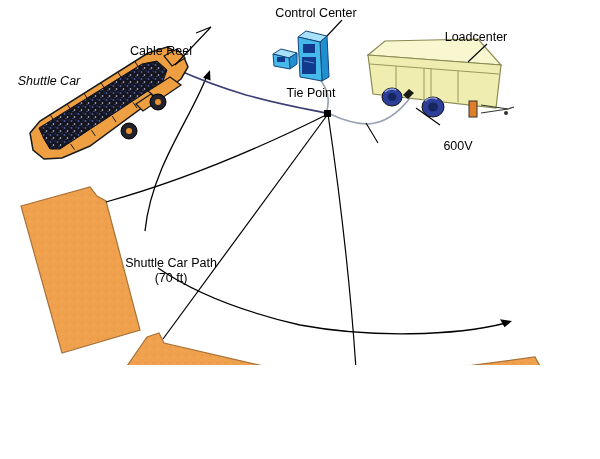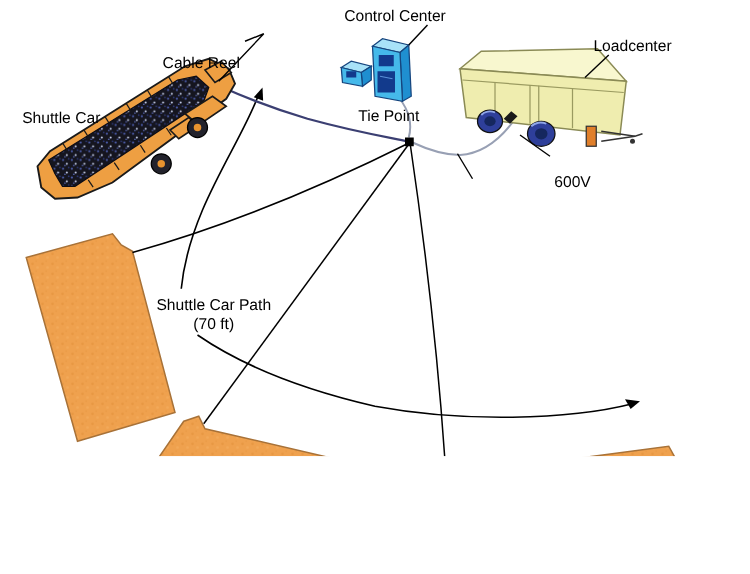--- a/index.html
+++ b/index.html
@@ -131,22 +131,22 @@
       <path d="M196,33 L211,27 L175,65"></path>
       <line x1="342" y1="20" x2="327" y2="36"></line>
       <line x1="487" y1="44" x2="468" y2="62"></line>
       <line x1="440" y1="125" x2="416" y2="108"></line>
       <line x1="378" y1="143" x2="366" y2="123"></line>
     </g>
   </svg>
 
   <div class="lbl" style="left:316px;top:13px;">Control Center</div>
   <div class="lbl" style="left:161px;top:51px;text-align:center;">Cable Reel</div>
-  <div class="lbl" style="left:506px;top:37px;">Loadcenter</div>
-  <div class="lbl" style="left:49px;top:95px;">Shuttle Car</div>
+  <div class="lbl" style="left:476px;top:37px;">Loadcenter</div>
+  <div class="lbl" style="left:49px;top:81px;font-style:italic;">Shuttle Car</div>
   <div class="lbl" style="left:311px;top:93px;">Tie Point</div>
   <div class="lbl" style="left:458px;top:131px;margin-top:15px;">600V</div>
-  <div class="lbl" style="left:171px;top:252px;">
+  <div class="lbl" style="left:171px;top:271px;">
     <div>Shuttle Car Path</div>
     <div>(70 ft)</div>
   </div>
 
 </div>
 
 </body></html>

